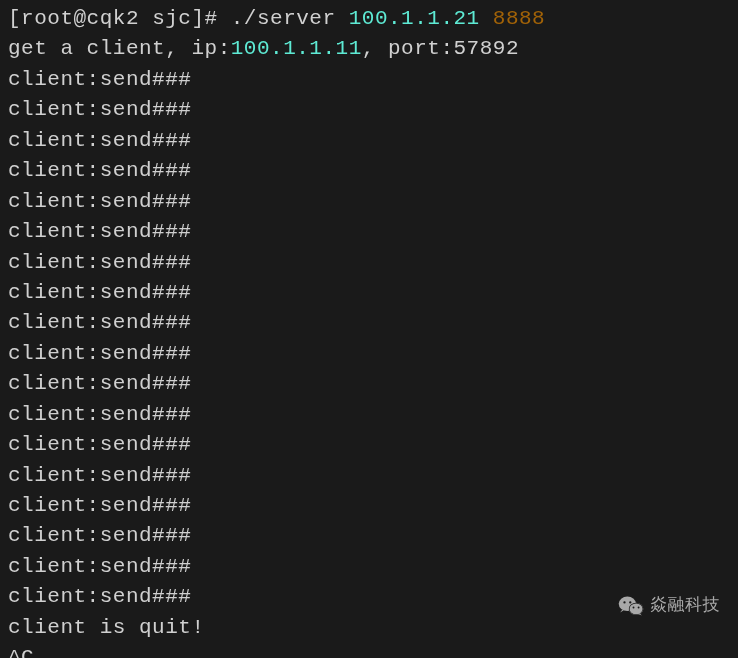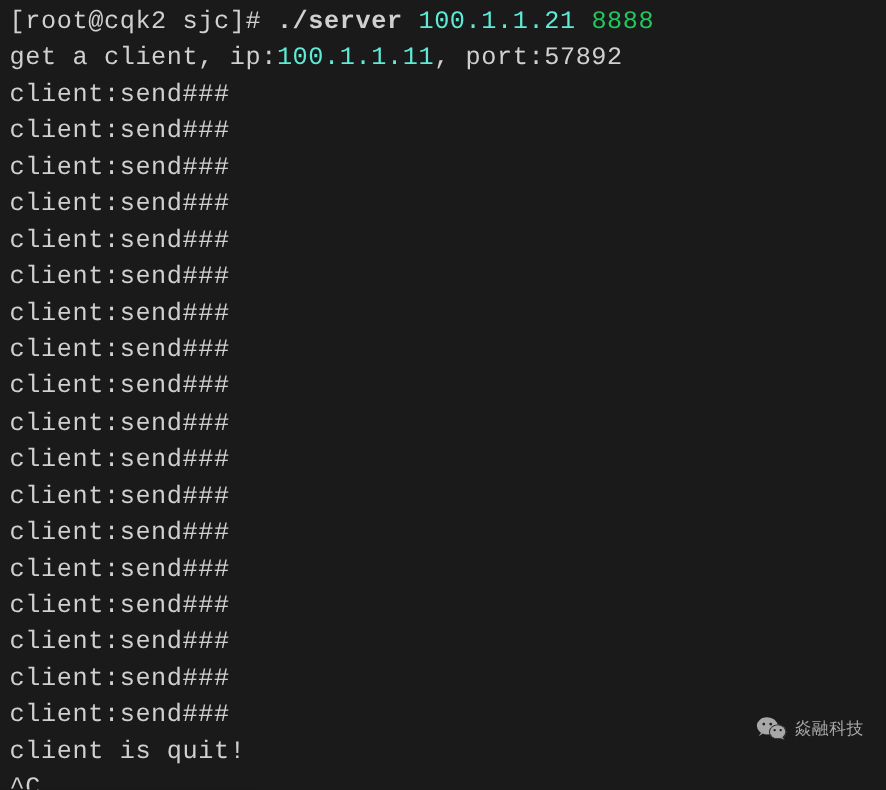--- a/index.html
+++ b/index.html
@@ -21,41 +21,40 @@
       letter-spacing: 0.5px;
     }
     .terminal {
       white-space: pre;
     }
     .prompt-user-host {
       color: #d0d0d0;
     }
     .cmd {
       color: #d0d0d0;
-      font-weight: bold;
     }
     .ip-arg {
       color: #5eead4;
     }
     .port-arg {
-      color: #22c55e;
+      color: #a16207;
     }
     .line {
       display: block;
     }
     .watermark {
       position: absolute;
       right: 18px;
       bottom: 40px;
       display: flex;
       align-items: center;
       gap: 6px;
       color: #b8b8b8;
       font-family: "Microsoft YaHei", "PingFang SC", sans-serif;
-      font-size: 14px;
+      font-size: 17px;
       font-weight: 500;
       opacity: 0.9;
     }
     .watermark-icon {
       width: 26px;
       height: 22px;
       position: relative;
     }
     .watermark-icon svg {
       width: 100%;

